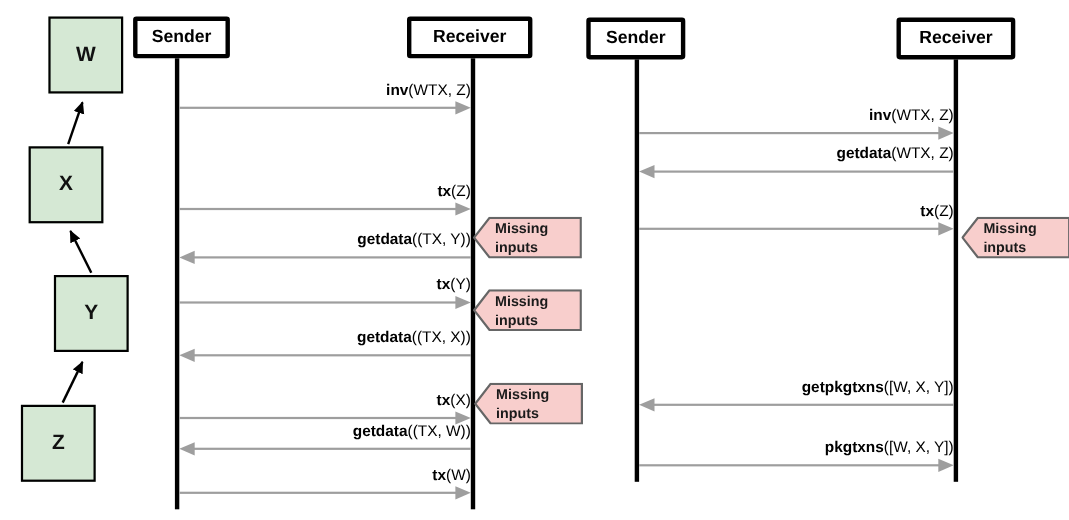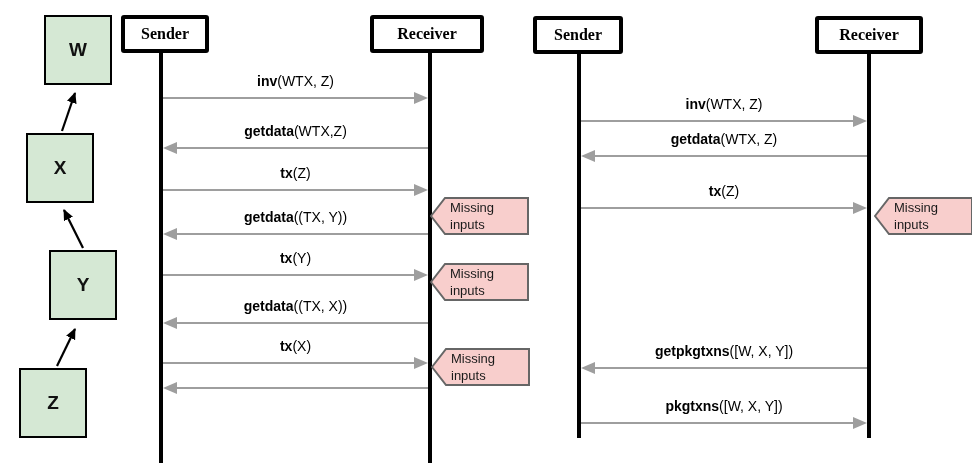--- a/index.html
+++ b/index.html
@@ -12,40 +12,40 @@
     position:absolute;width:68px;height:70px;box-sizing:border-box;
     background:#d5e8d4;border:2px solid #000;
     display:flex;align-items:center;justify-content:center;
     font-weight:700;font-size:19px;color:#111;
   }
   
   .actor{
     position:absolute;height:38px;box-sizing:border-box;
     background:#fff;border:4px solid #000;border-radius:3px;
     display:flex;align-items:center;justify-content:center;
-    font-weight:700;font-size:16px;color:#000;font-family:Liberation Serif, serif;
+    font-weight:700;font-size:16px;color:#000;
   }
   
   .lifeline{position:absolute;width:4px;background:#000;}
   
   .msg{position:absolute;}
-  .msg .lbl{height:19px;line-height:19px;text-align:center;font-size:14px;white-space:nowrap;margin-bottom:1px;}
+  .msg .lbl{height:19px;line-height:19px;text-align:right;font-size:14px;white-space:nowrap;margin-bottom:1px;}
   .msg .lbl b{font-weight:700;}
   .arrow{position:relative;height:13px;}
   .arrow i{display:block;}
   .arrow .ln{position:absolute;top:5px;height:2px;background:#9e9e9e;}
   .arrow.right .ln{left:0;right:10px;}
   .arrow.left  .ln{left:10px;right:0;}
   .arrow .hd{position:absolute;top:0;width:0;height:0;border-top:6px solid transparent;border-bottom:6px solid transparent;}
   .arrow.right .hd{right:0;border-left:14px solid #9e9e9e;}
   .arrow.left  .hd{left:0;border-right:14px solid #9e9e9e;}
   .lspan{left:163px;width:265px;}
   .rspan{left:581px;width:286px;}
   
-  .note{position:absolute;width:99px;height:38px;}
+  .note{position:absolute;width:99px;height:38px;font-weight:bold;}
   .note svg{position:absolute;left:0;top:0;}
   .note polygon{fill:#f8cecc;stroke:#666666;stroke-width:2;}
   .note .note-text{position:absolute;left:20px;top:2px;width:66px;font-size:13px;line-height:17px;color:#1a1a1a;}
   
   #chain-arrows{position:absolute;left:0;top:0;}
   #chain-arrows line{stroke:#000;stroke-width:2.2;}
 </style>
 </head>
 <body>
 
@@ -84,27 +84,20 @@
   <div class="lifeline" style="left:159px;top:53px;height:410px"></div>
   <div class="lifeline" style="left:428px;top:53px;height:410px"></div>
 
   <div class="msg lspan" style="top:72px">
     <div class="lbl"><b>inv</b><span>(WTX, Z)</span></div>
     <div class="arrow right">
         <i class="ln"></i>
         <i class="hd"></i>
       </div>
   </div>
-  <div class="msg lspan" style="top:122px">
-    <div class="lbl"><b>getdata</b><span>(WTX,Z)</span></div>
-    <div class="arrow left">
-        <i class="ln"></i>
-        <i class="hd"></i>
-      </div>
-  </div>
   <div class="msg lspan" style="top:164px">
     <div class="lbl"><b>tx</b><span>(Z)</span></div>
     <div class="arrow right">
         <i class="ln"></i>
         <i class="hd"></i>
       </div>
   </div>
   <div class="msg lspan" style="top:208px">
     <div class="lbl"><b>getdata</b><span>((TX, Y))</span></div>
     <div class="arrow left">
@@ -119,29 +112,37 @@
         <i class="hd"></i>
       </div>
   </div>
   <div class="msg lspan" style="top:297px">
     <div class="lbl"><b>getdata</b><span>((TX, X))</span></div>
     <div class="arrow left">
         <i class="ln"></i>
         <i class="hd"></i>
       </div>
   </div>
-  <div class="msg lspan" style="top:337px">
+  <div class="msg lspan" style="top:354px">
     <div class="lbl"><b>tx</b><span>(X)</span></div>
     <div class="arrow right">
         <i class="ln"></i>
         <i class="hd"></i>
       </div>
   </div>
   <div class="msg lspan" style="top:382px">
-    <div class="arrow left">
+    <div class="lbl"><b>getdata</b><span>((TX, W))</span></div>
+    <div class="arrow left">
+        <i class="ln"></i>
+        <i class="hd"></i>
+      </div>
+  </div>
+  <div class="msg lspan" style="top:422px">
+    <div class="lbl"><b>tx</b><span>(W)</span></div>
+    <div class="arrow right">
         <i class="ln"></i>
         <i class="hd"></i>
       </div>
   </div>
 
   <div class="note" style="left:430px;top:197px">
     <svg width="99" height="38" viewBox="0 0 99 38">
         <polygon points="98,1 98,37 15,37 1,19 15,1"></polygon>
       </svg>
     <div class="note-text">Missing inputs</div>

